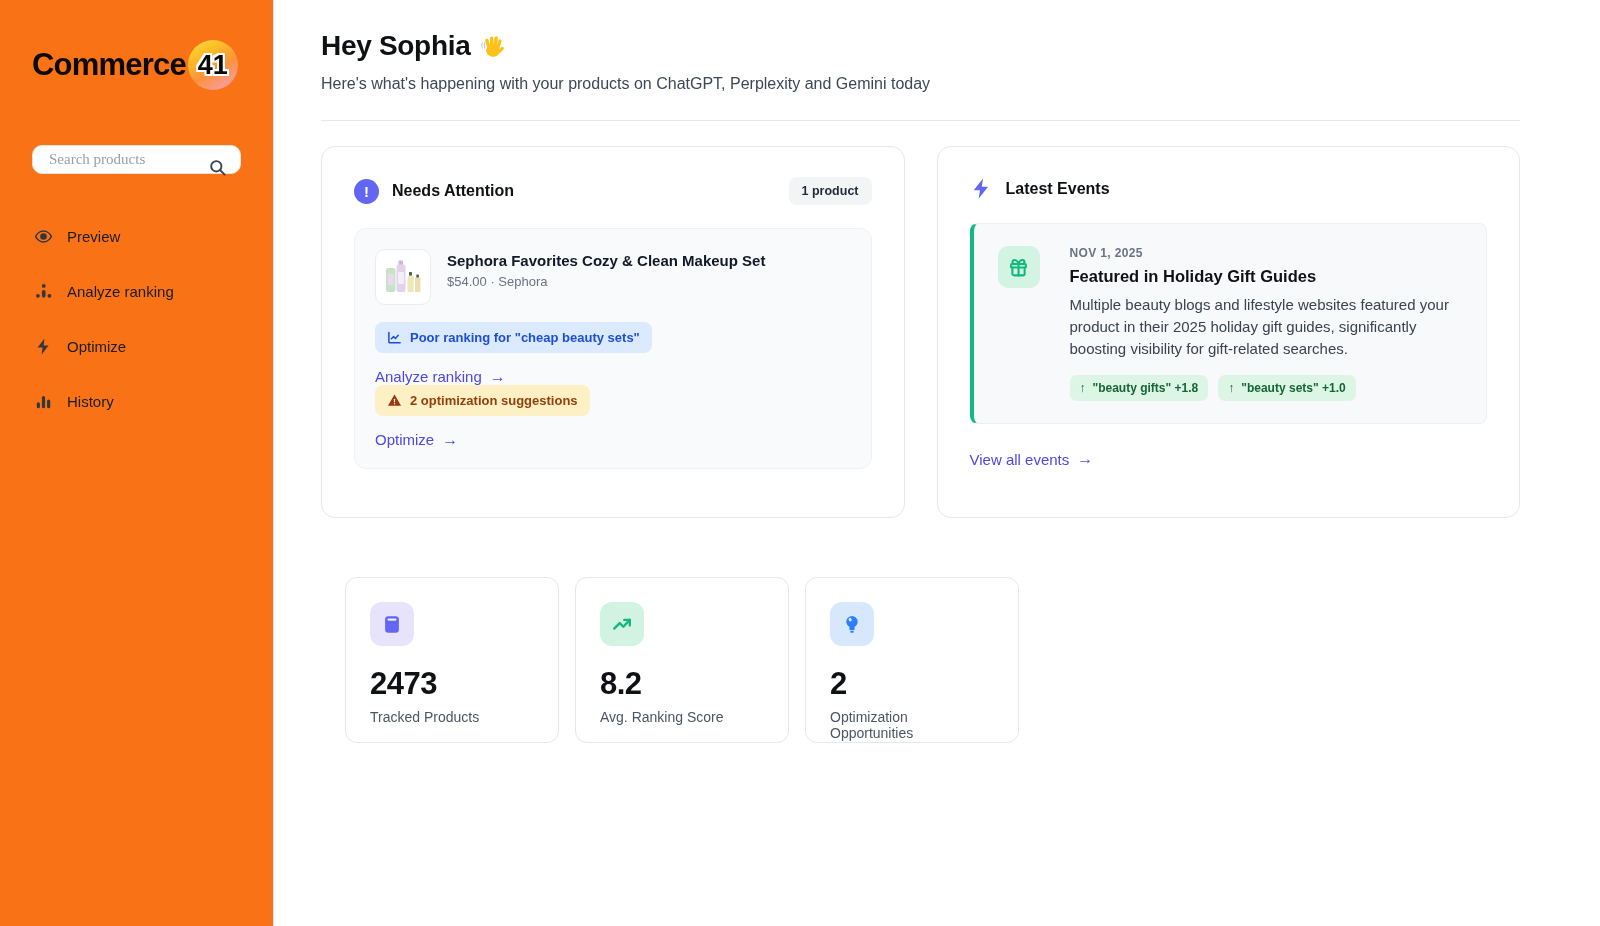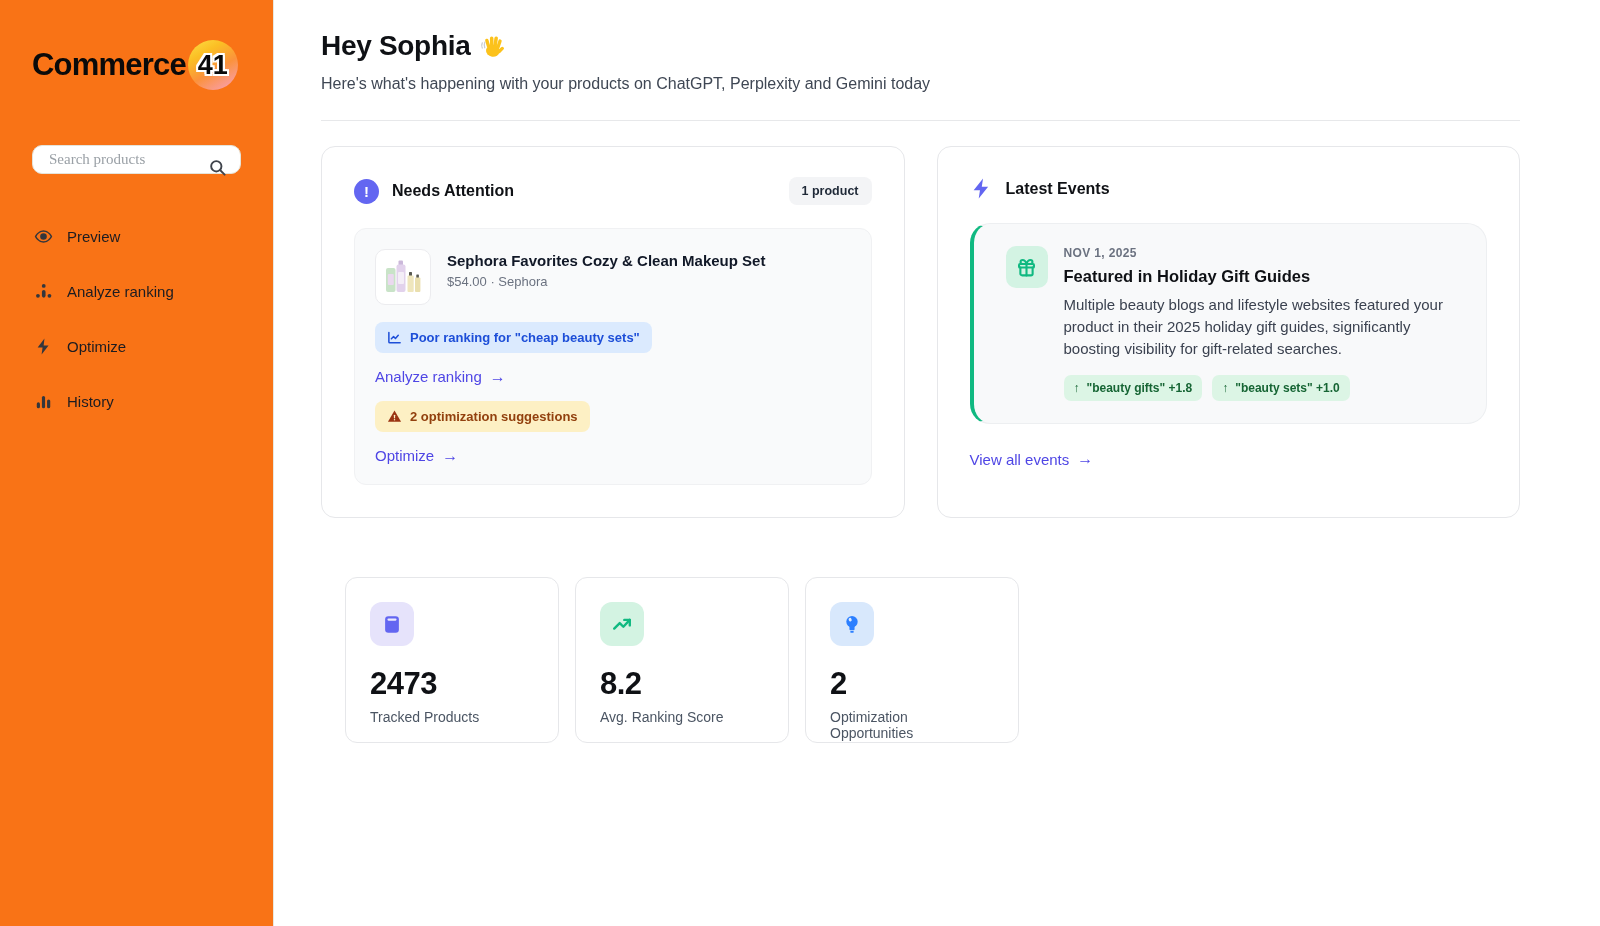--- a/index.html
+++ b/index.html
@@ -68,33 +68,33 @@
   }
   .product-row { display:flex; gap:16px; align-items:flex-start; }
   .product-img {
     width:56px; height:56px; background:#fff; border:1px solid #ececef;
     border-radius:10px; display:flex; align-items:center; justify-content:center; flex-shrink:0;
   }
   .product-name { font-size:15px; font-weight:700; color:#111827; margin-top:3px; }
   .product-meta { font-size:13px; color:#6b7280; margin-top:5px; }
   .chip { display:inline-flex; align-items:center; gap:8px; border-radius:8px; padding:8px 12px; font-size:13px; font-weight:600; }
   .chip-blue  { margin-top:17px; background:#dbeafe; color:#1d4ed8; }
-  .chip-yellow{ margin-top:16px; background:#fdf0c4; color:#92400e; }
+  .chip-yellow{ background:#fdf0c4; color:#92400e; }
   .chip svg { width:15px; height:15px; flex-shrink:0; }
   .action-link {
     display:flex; align-items:center; gap:8px; margin-top:15px;
     color:#4f46e5; font-size:15px; font-weight:500; cursor:pointer; width:max-content;
   }
   .arrow { font-size:16px; line-height:1; }
   
   .bolt-icon { width:23px; height:23px; }
   .event-card {
     margin-top:23px; background:#f8f9fa; border:1px solid #edeff1;
-    border-left:4px solid #10b981; border-radius:20px; padding:22px 32px;
-    display:flex; gap:16px;
+    border-left:4px solid #10b981; border-radius:8px; padding:22px 24px;
+    display:flex; gap:30px;
   }
   .gift-box {
     width:42px; height:42px; border-radius:10px; background:#d3f3e3;
     display:flex; align-items:center; justify-content:center; flex-shrink:0;
   }
   .gift-box svg { width:21px; height:21px; }
   .event-date { font-size:12px; font-weight:700; color:#6b7280; letter-spacing:0.03em; }
   .event-title { font-size:16.5px; font-weight:700; color:#0f1115; margin-top:7px; }
   .event-desc { font-size:15px; color:#3b4250; line-height:1.48; margin-top:8px; }
   .event-badges { display:flex; gap:10px; margin-top:14px; }

